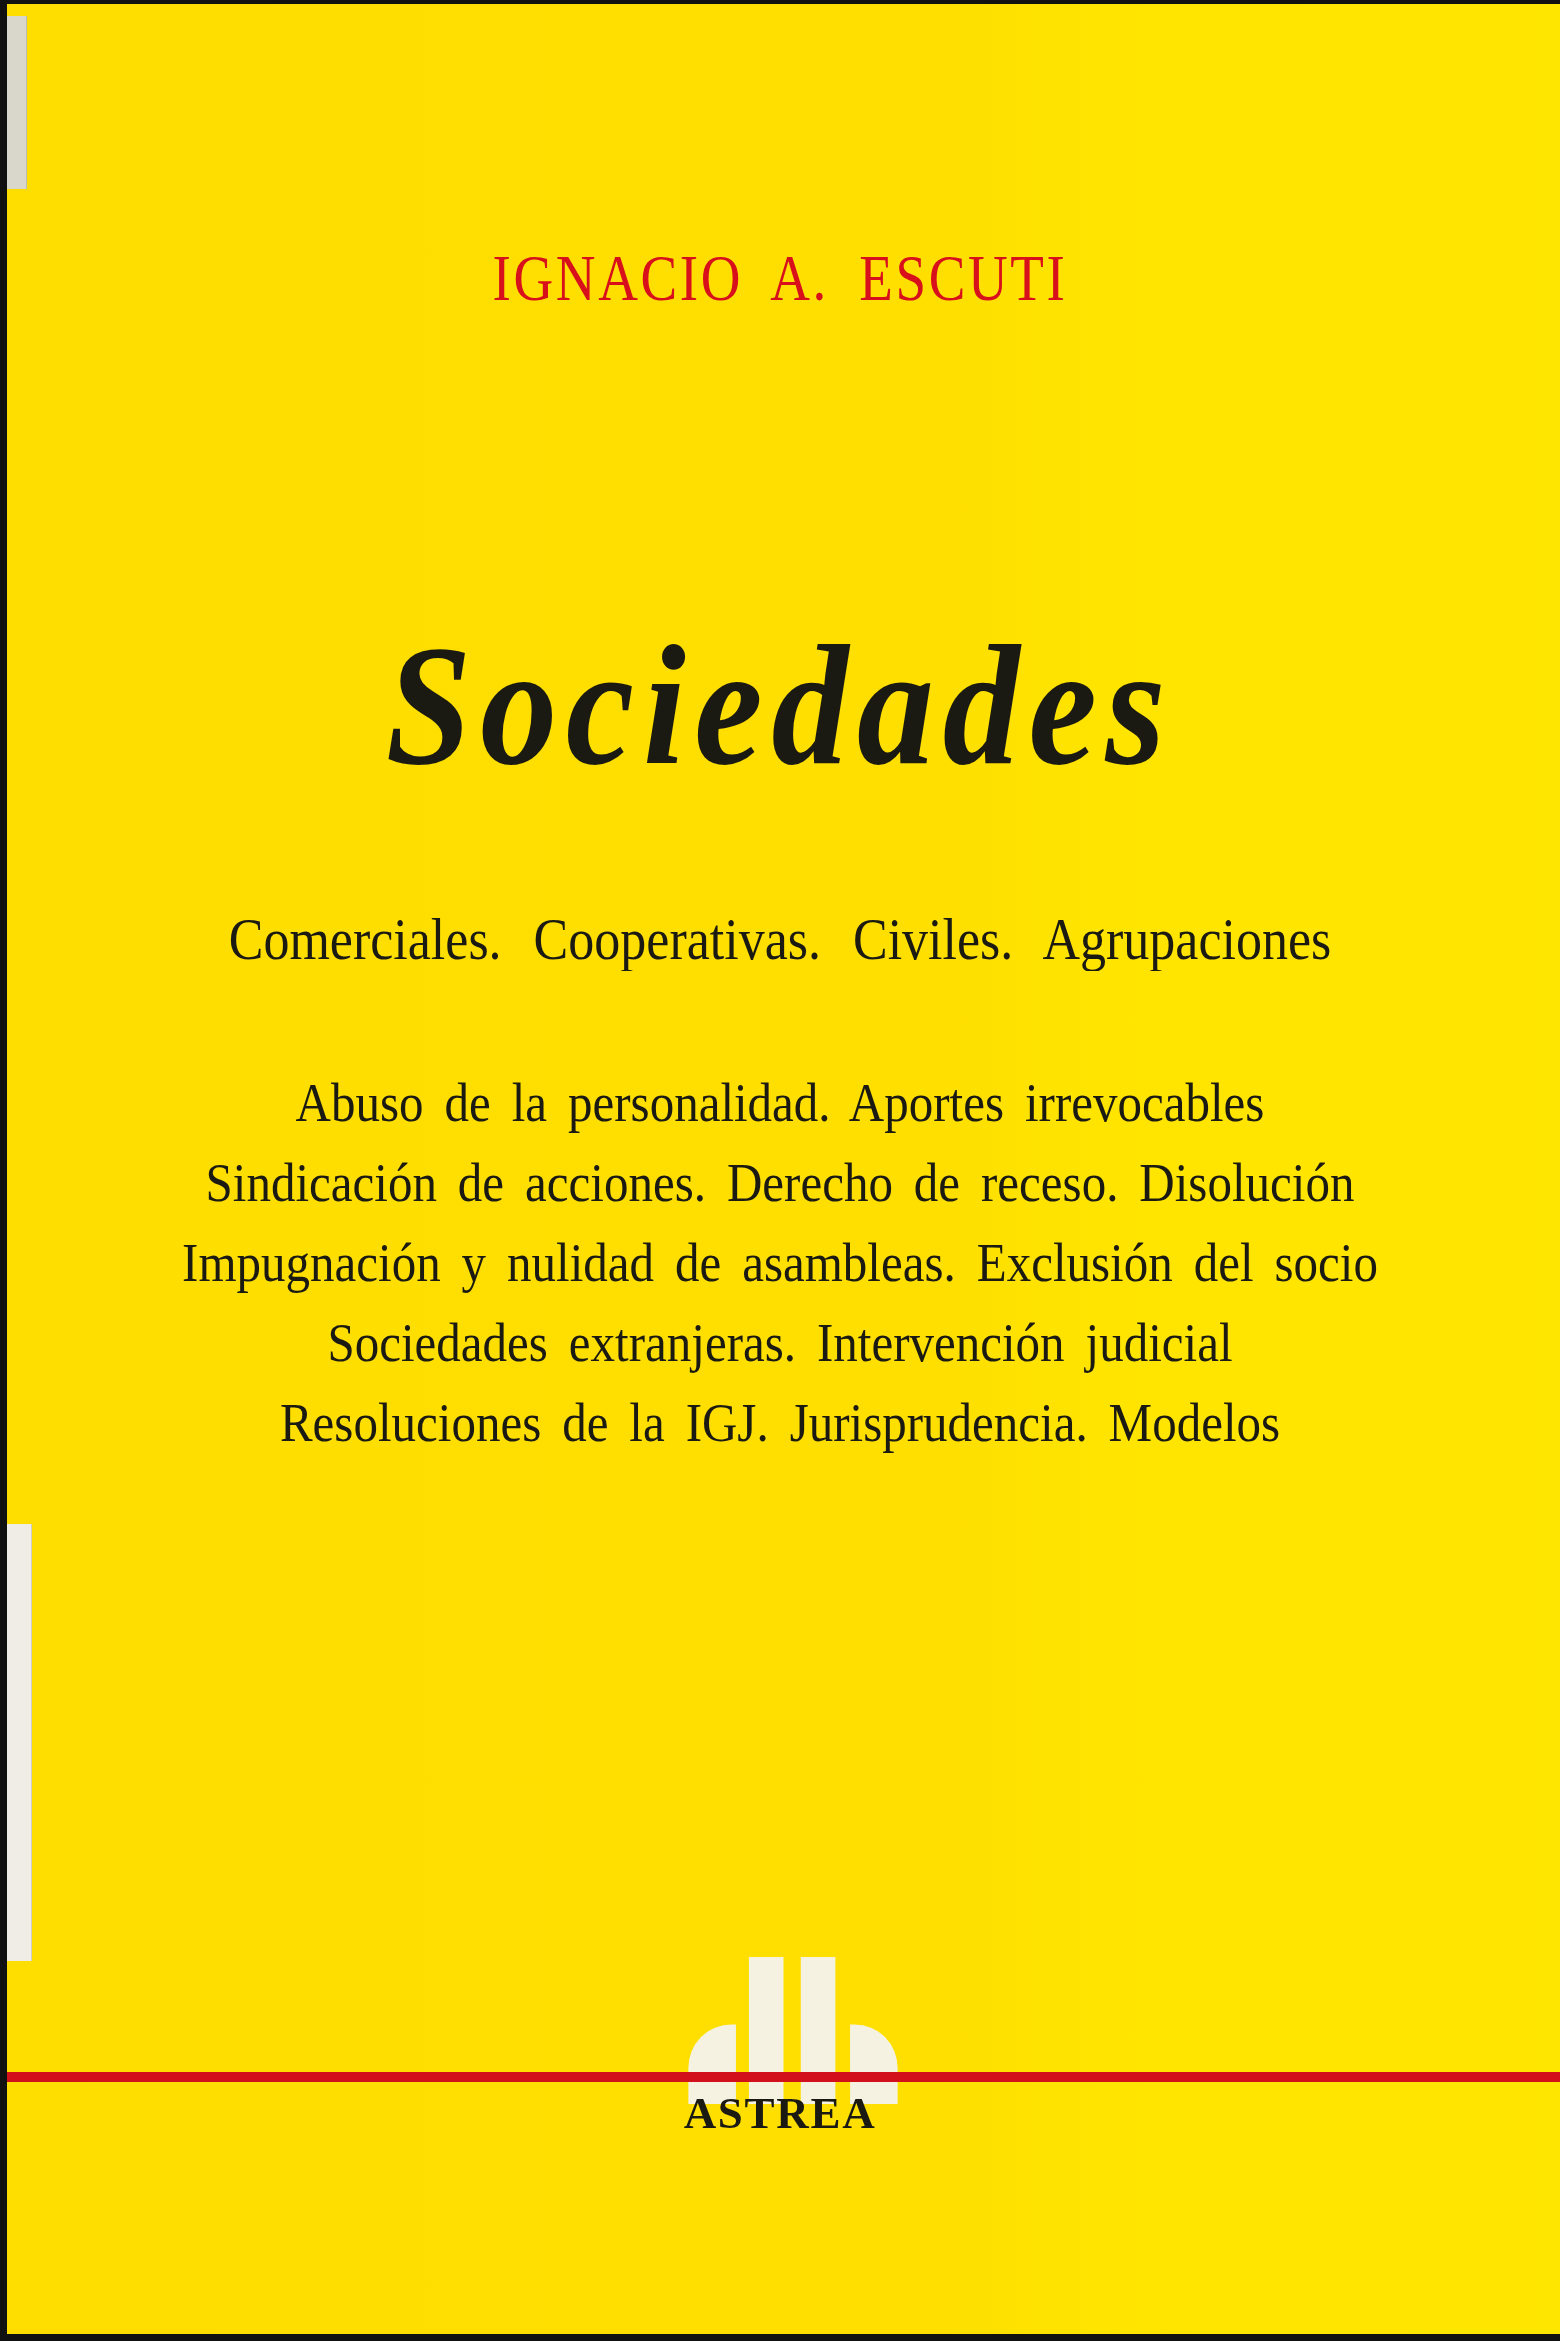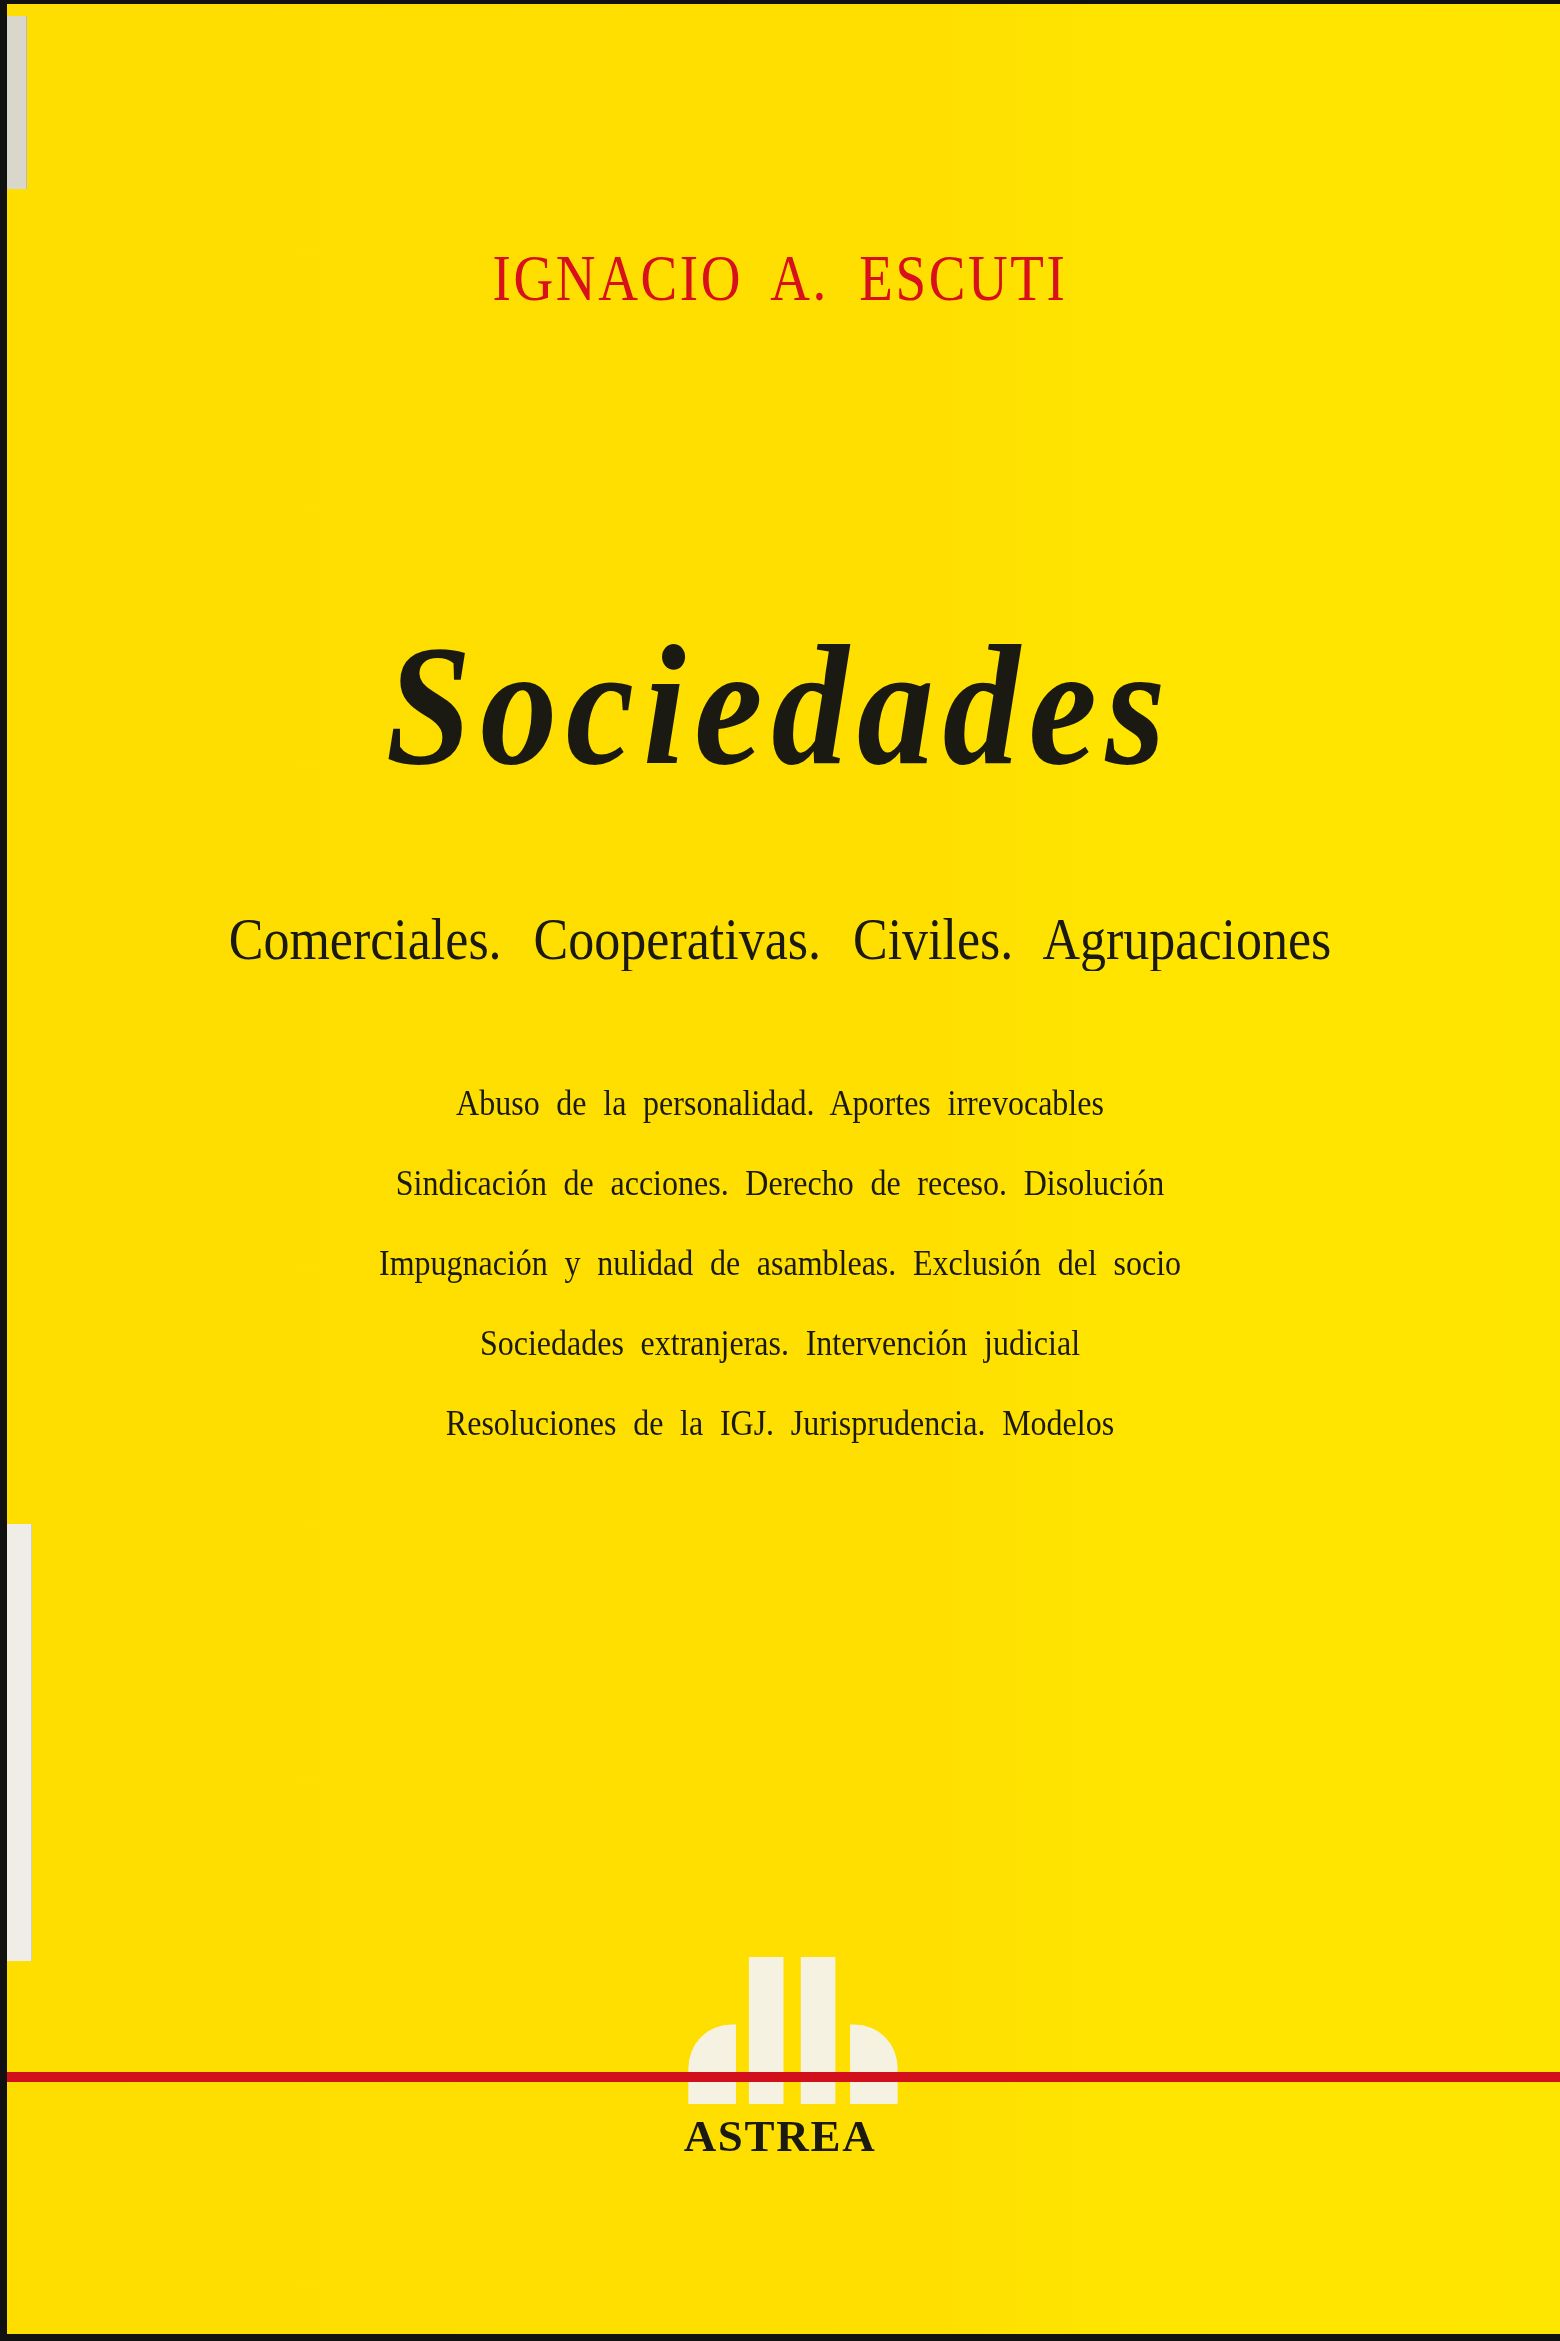--- a/index.html
+++ b/index.html
@@ -35,34 +35,34 @@
   }
   .subtitle {
     position: absolute; left: 0; right: 0; top: 906px; text-align: center;
     font-family: "Liberation Serif", "DejaVu Serif", serif;
     color: #1b1a12; font-size: 52px; word-spacing: 19px;
     transform: scaleY(1.12); transform-origin: top center;
   }
   .topics {
     position: absolute; left: 0; right: 0; top: 1063px; text-align: center;
     font-family: "Liberation Serif", "DejaVu Serif", serif;
-    color: #1b1a12; font-size: 32px; line-height: 80px;
+    color: #1b1a12; font-size: 49px; line-height: 80px;
   }
   .topics div { transform: scaleY(1.12); word-spacing: 8.7px; }
   .logo {
     position: absolute; left: 688px; top: 1957px; width: 210px; height: 147px;
   }
   .red-rule {
     position: absolute; left: 7px; right: 0; top: 2072px; height: 10.4px;
     background: #d1101c;
   }
   .publisher {
     position: absolute; left: 0; right: 0; top: 2087px; text-align: center;
     font-family: "Liberation Serif", "DejaVu Serif", serif;
-    font-weight: bold; color: #1b1a12; font-size: 45px; letter-spacing: 1.7px; margin-top: 23px;
+    font-weight: bold; color: #1b1a12; font-size: 45px; letter-spacing: 1.7px;
   }
   .bottom-edge {
     position: absolute; left: 0; right: 0; bottom: 0; height: 7.8px; background: #111;
   }
 </style>
 </head>
 <body>
 
 <div class="cover"></div>
 <div class="spine-sticker"></div>

